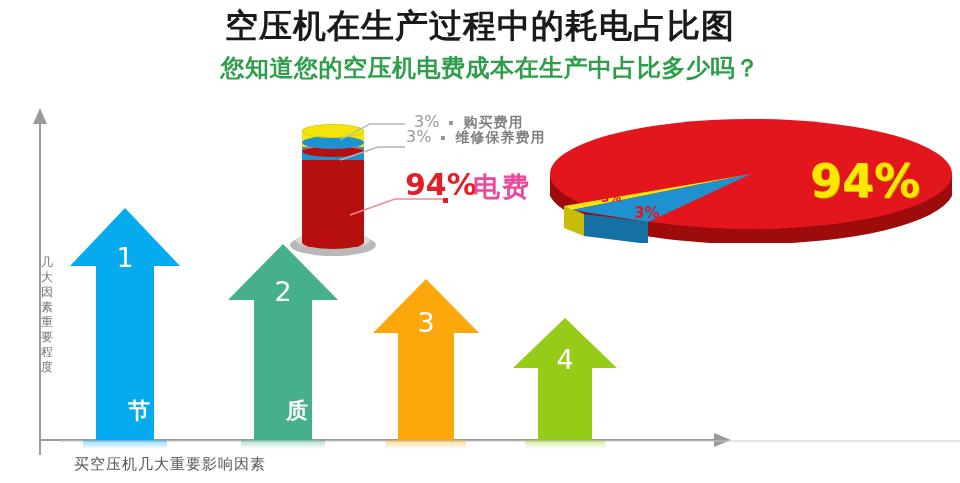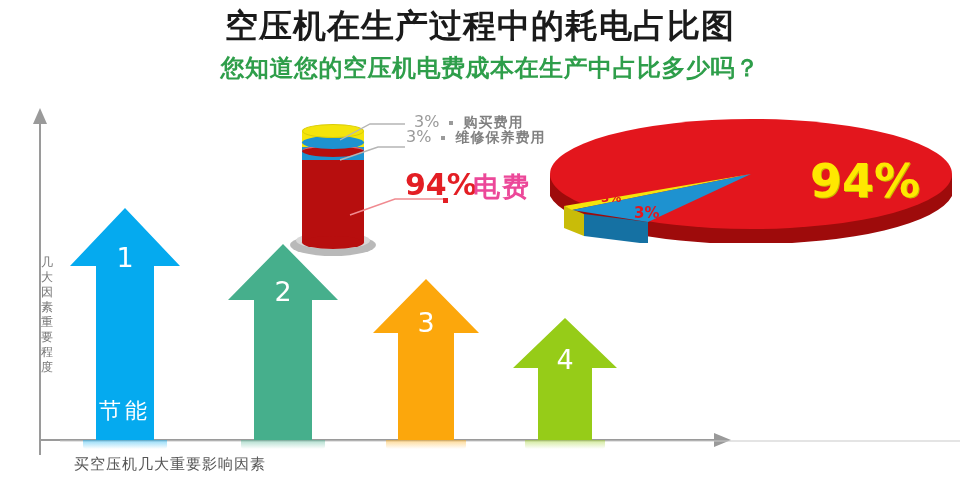--- a/index.html
+++ b/index.html
@@ -35,22 +35,22 @@
 
   
   .arrow{position:absolute;}
   .arrow svg{display:block;}
   .arrow .num{
     position:absolute;width:100%;text-align:center;
     color:#ffffff;font-size:27px;font-weight:normal;
     font-family:"DejaVu Sans","Liberation Sans",sans-serif;
   }
   .arrow .cap{
-    position:absolute;width:100%;text-align:center;bottom:14px;
-    color:#ffffff;font-size:22px;font-weight:normal;letter-spacing:4px;
+    position:absolute;width:100%;text-align:right;bottom:14px;
+    color:#ffffff;font-size:22px;font-weight:bold;letter-spacing:4px;
   }
   .arrow .refl{
     position:absolute;left:12%;width:76%;height:9px;bottom:-9px;
     border-radius:0 0 3px 3px;opacity:.45;
   }
 
   
   .cyl{position:absolute;left:302px;top:126px;width:62px;height:122px;}
   .cyl-body{
     position:absolute;left:0;top:24px;width:62px;height:92px;
@@ -128,20 +128,21 @@
     <span class="num" style="top:34px;">1</span>
     <span class="cap">节能</span>
     <span class="refl" style="background:linear-gradient(#05AAEF,#ffffff);"></span>
   </div>
 
   <div class="arrow" style="left:228px;top:244px;width:110px;height:196px;">
     <svg width="110" height="196" viewBox="0 0 110 196">
       <polygon points="55,0 110,56 84,56 84,196 26,196 26,56 0,56" fill="#46AF8C"></polygon>
     </svg>
     <span class="num" style="top:32px;">2</span>
+    <span class="cap">质量</span>
     <span class="refl" style="background:linear-gradient(#46AF8C,#ffffff);"></span>
   </div>
 
   <div class="arrow" style="left:373px;top:279px;width:106px;height:161px;">
     <svg width="106" height="161" viewBox="0 0 106 161">
       <polygon points="53,0 106,54 81,54 81,161 25,161 25,54 0,54" fill="#FCA70C"></polygon>
     </svg>
     <span class="num" style="top:28px;">3</span>
     <span class="refl" style="background:linear-gradient(#FCA70C,#ffffff);"></span>
   </div>

